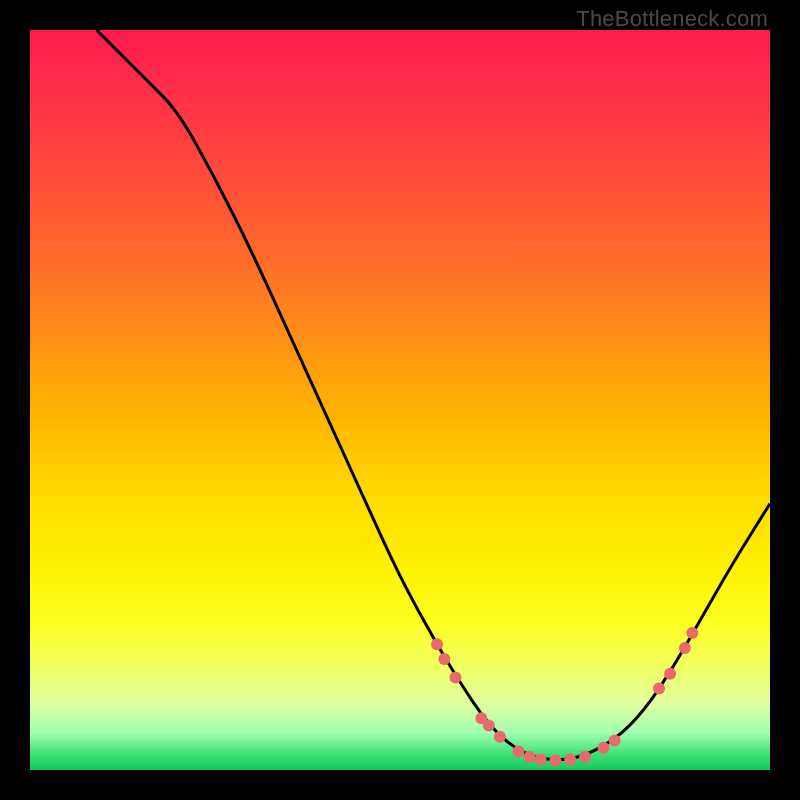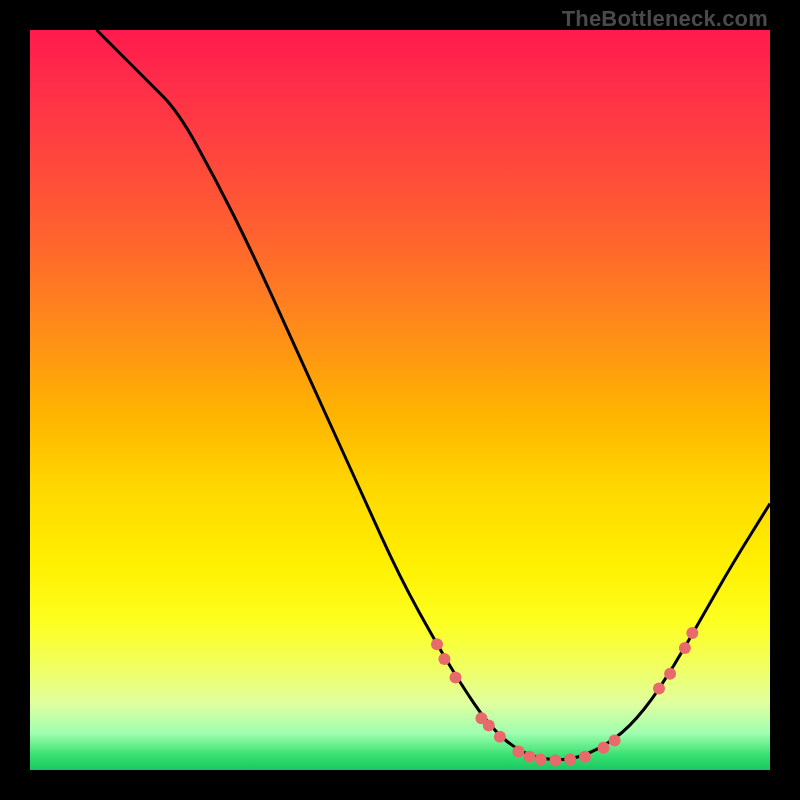--- a/index.html
+++ b/index.html
@@ -37,21 +37,21 @@
       #38e070 98%,
       #18c860 100%);
   }
   .watermark {
     position: absolute;
     top: 6px;
     right: 32px;
     color: #4a4a4a;
     font-family: Arial, Helvetica, sans-serif;
     font-size: 22px;
-    font-weight: 700;
+    font-weight: 400;
     letter-spacing: 0.2px;
   }
   svg.curve {
     position: absolute;
     left: 0;
     top: 0;
     width: 740px;
     height: 740px;
     overflow: visible;
   }

